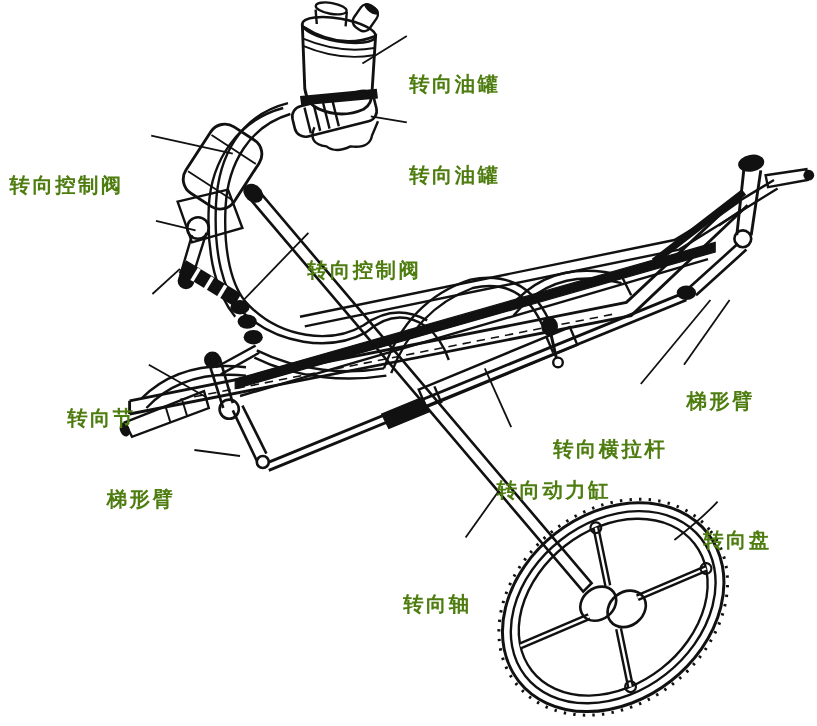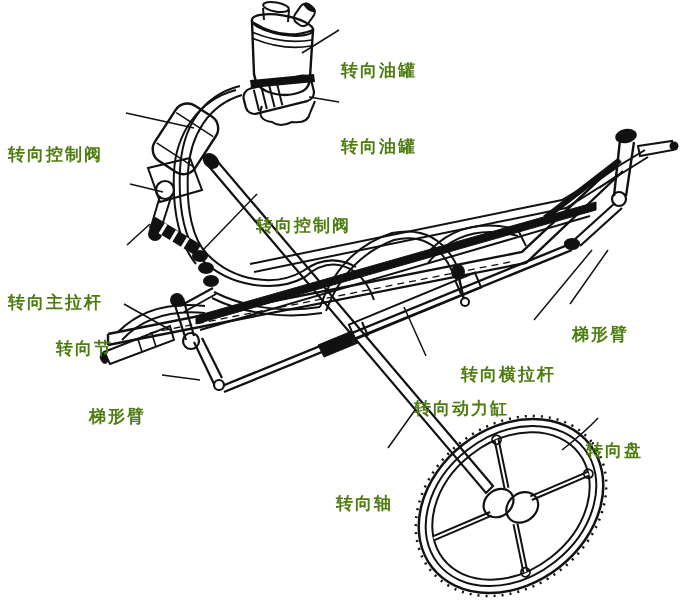--- a/index.html
+++ b/index.html
@@ -203,21 +203,20 @@
     <line x1="426" y1="356" x2="404" y2="307"></line>
     <line x1="388" y1="448" x2="415" y2="410"></line>
     <path d="M598,418 Q585,432 562,450"></path>
   </g>
 </svg>
 
   <div class="lbl" style="left:341px;top:16px">转向油罐</div>
   <div class="lbl" style="left:341px;top:92px">转向油罐</div>
   <div class="lbl" style="left:8px;top:100px">转向控制阀</div>
   <div class="lbl" style="left:256px;top:171px">转向控制阀</div>
-  <div class="lbl" style="left:8px;top:248px">转向主拉杆</div>
   <div class="lbl" style="left:56px;top:294px">转向节</div>
   <div class="lbl" style="left:89px;top:362px">梯形臂</div>
   <div class="lbl" style="left:572px;top:280px">梯形臂</div>
   <div class="lbl" style="left:461px;top:320px">转向横拉杆</div>
   <div class="lbl" style="left:414px;top:354px">转向动力缸</div>
   <div class="lbl" style="left:336px;top:449px">转向轴</div>
   <div class="lbl" style="left:586px;top:396px">转向盘</div>
 </div>
 
 </body></html>

